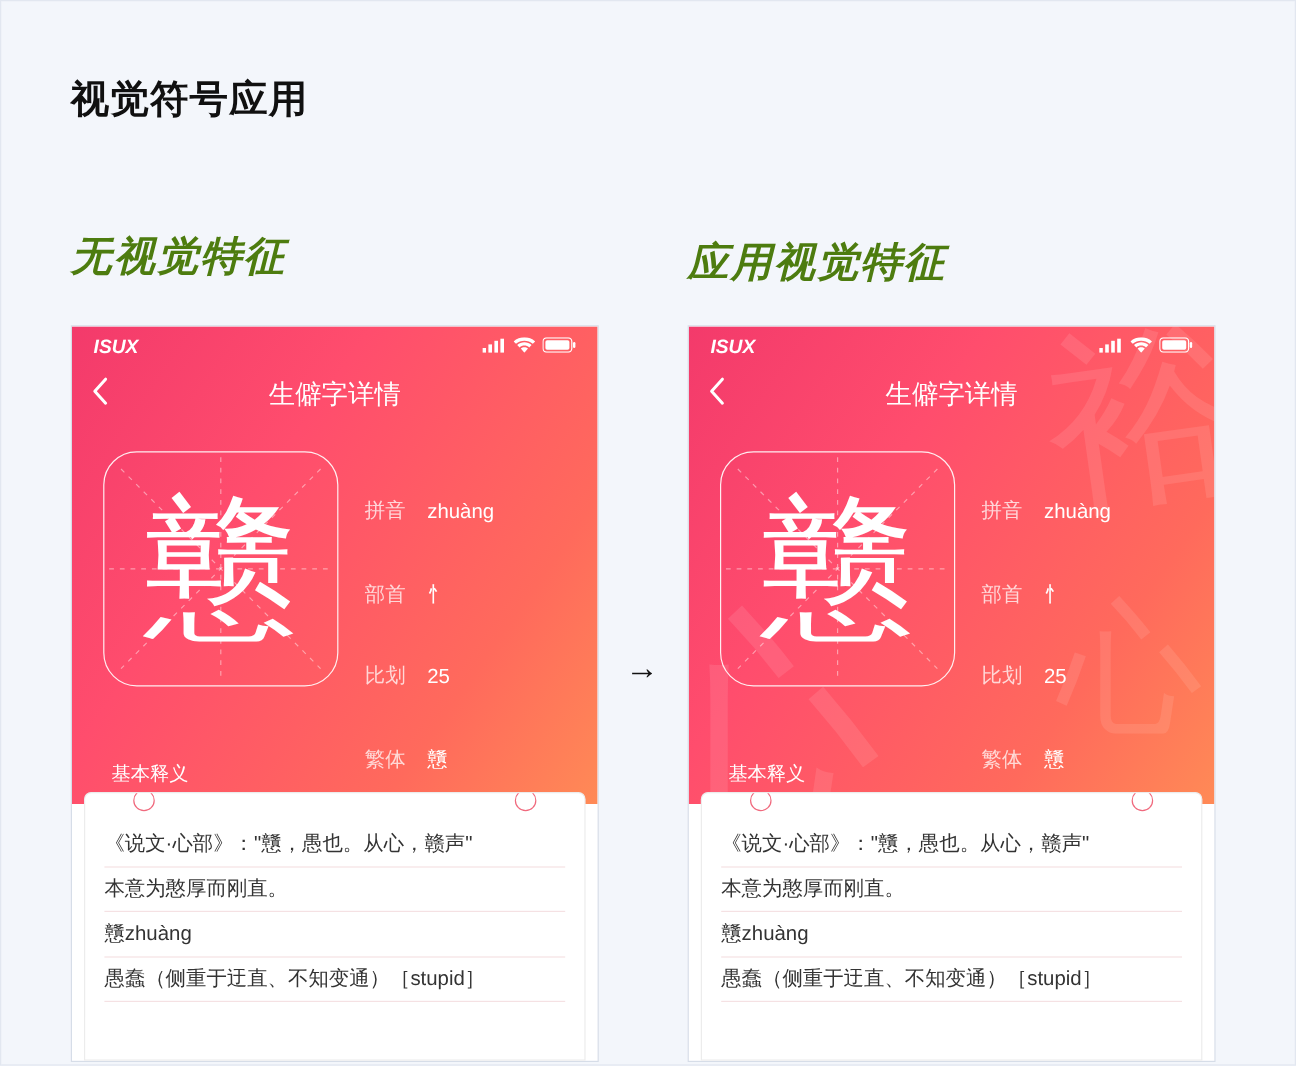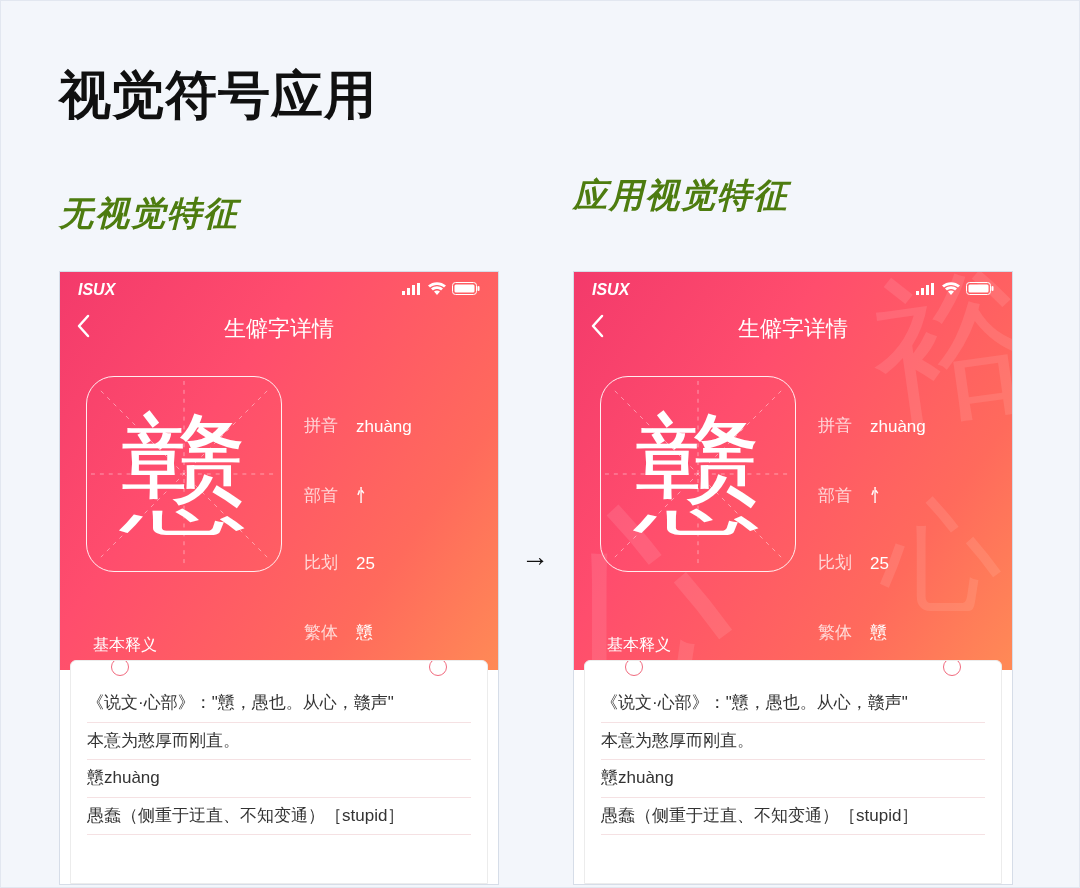--- a/index.html
+++ b/index.html
@@ -8,35 +8,35 @@
     background: #f3f6fb;
     font-family: "PingFang SC", "Microsoft YaHei", "Hiragino Sans GB", sans-serif;
     position: relative;
     overflow: hidden;
     border: 1px solid #e2e7f0;
   }
   .title {
     position: absolute;
     left: 58px;
     top: 60px;
-    font-size: 52px;
+    font-size: 32px;
     font-weight: 700;
     color: #101010;
     letter-spacing: 1px;
   }
   .subtitle {
     position: absolute;
     font-size: 34px;
     font-weight: 600;
     color: #4d7c0f;
     letter-spacing: 2px;
     font-style: italic;
   }
   .sub-left { left: 58px; top: 190px; }
-  .sub-right { left: 572px; top: 172px; }
+  .sub-right { left: 572px; top: 195px; }
 
   .compare-arrow {
     position: absolute;
     left: 520px;
     top: 540px;
     font-size: 28px;
     color: #111;
     font-weight: 700;
   }
 

